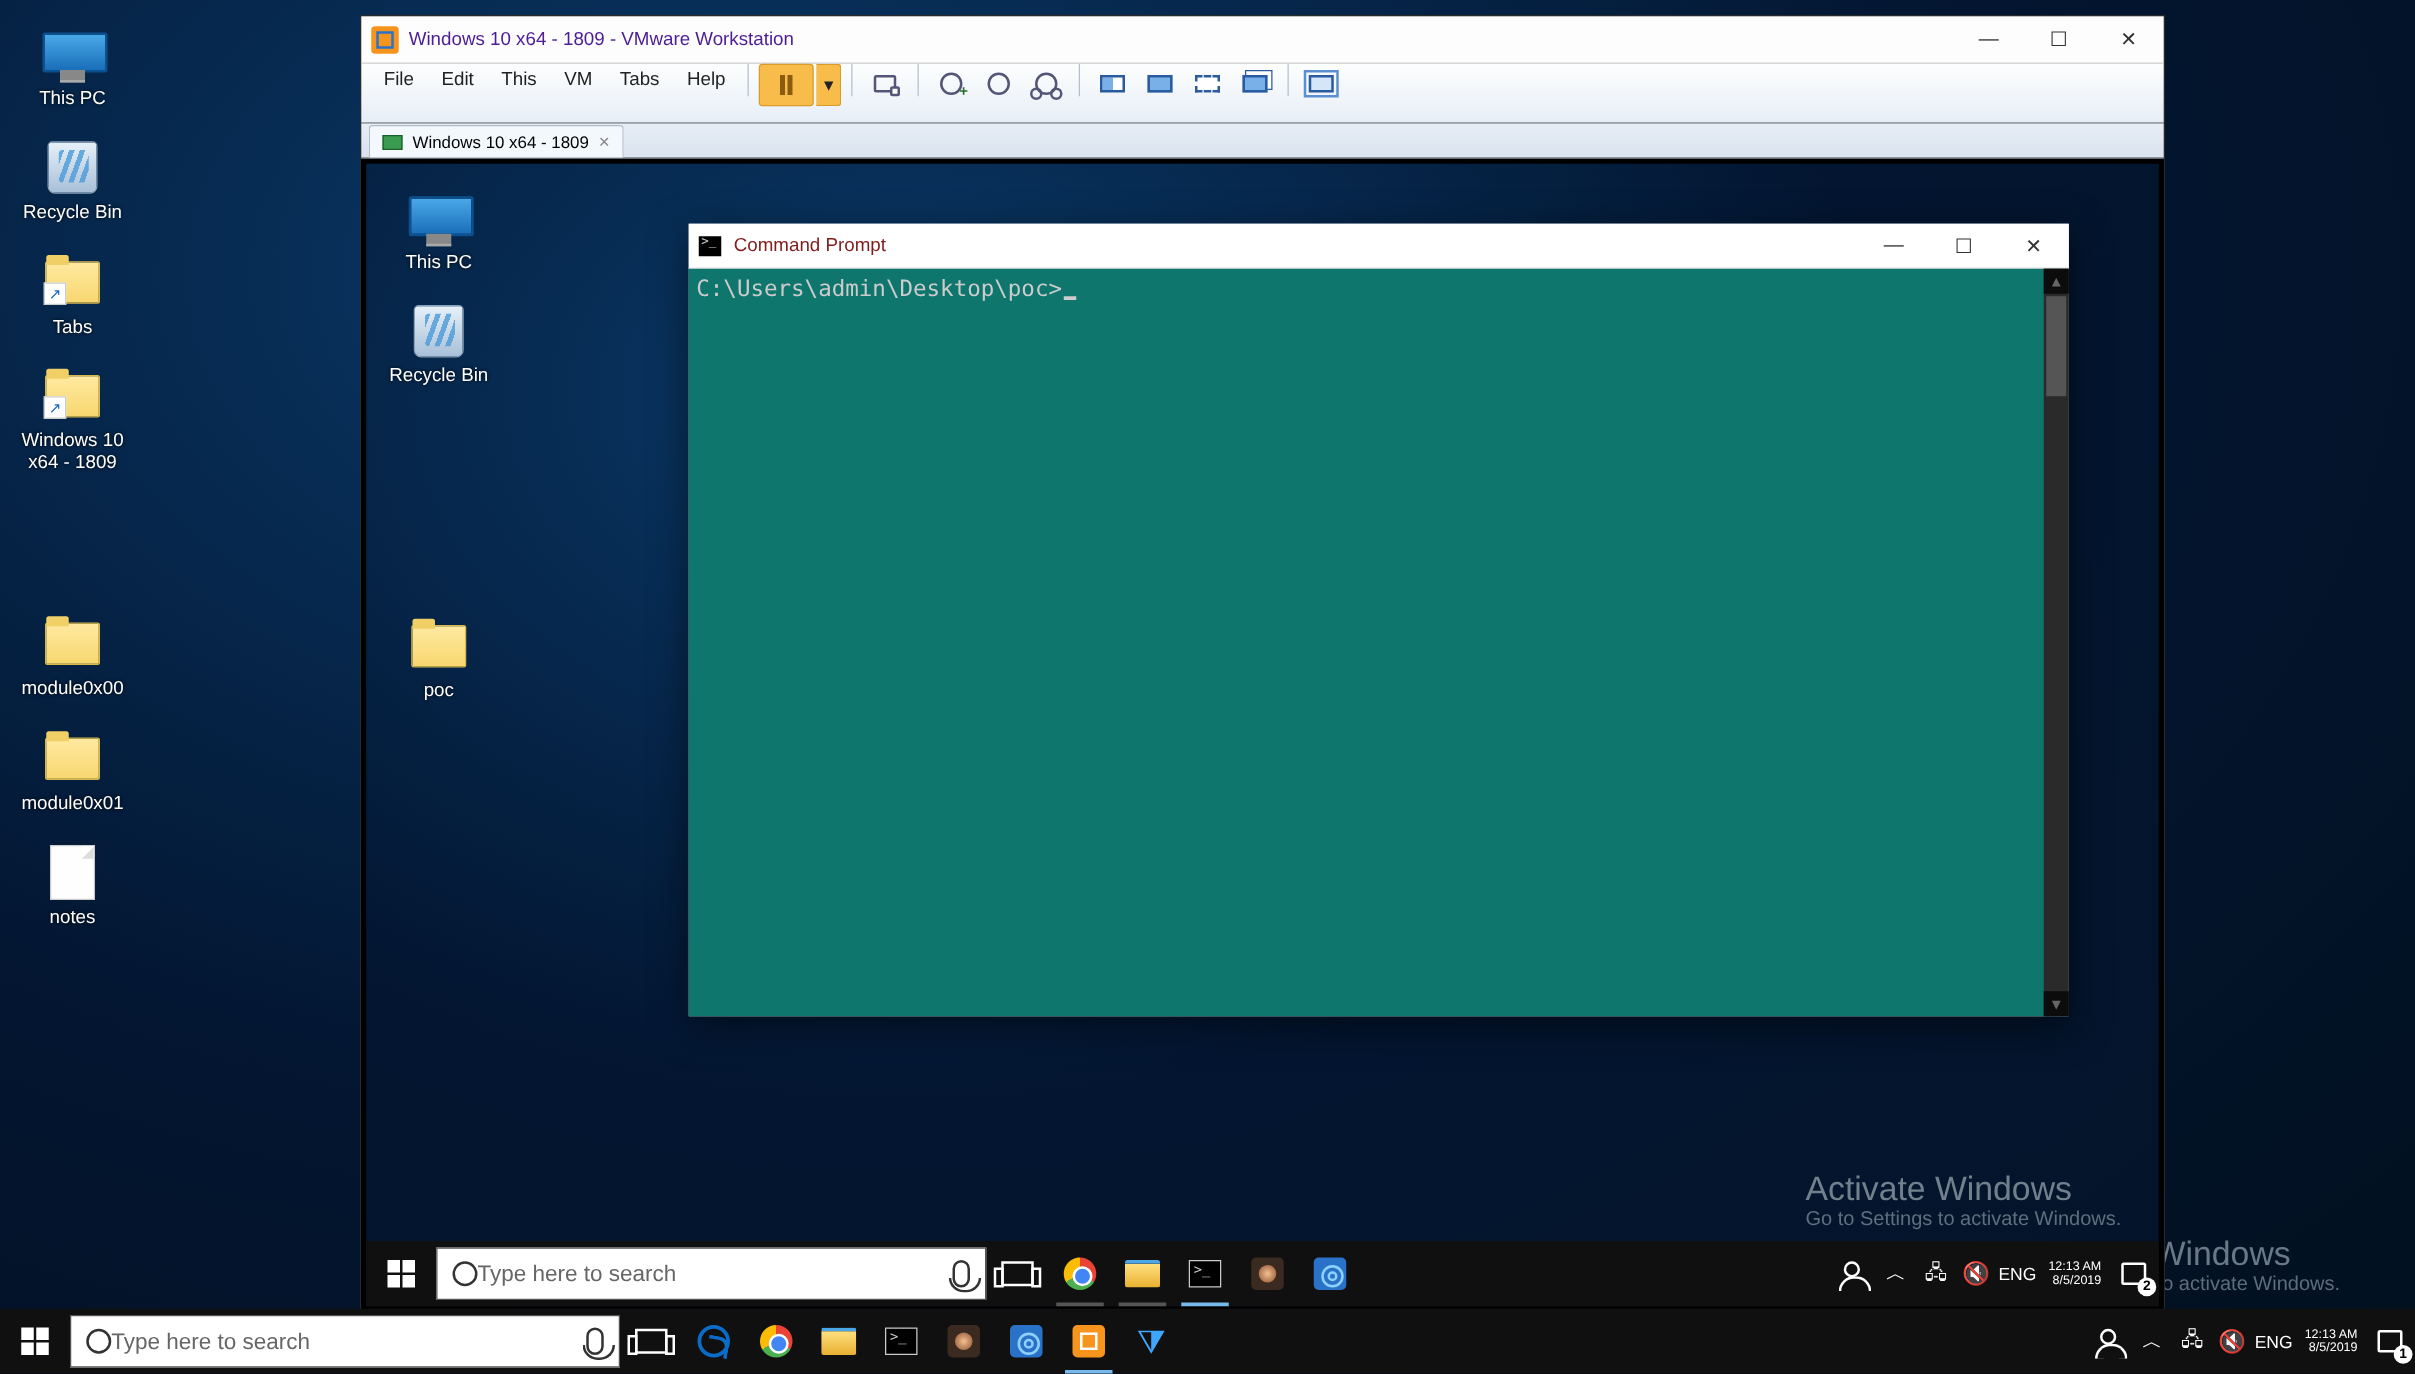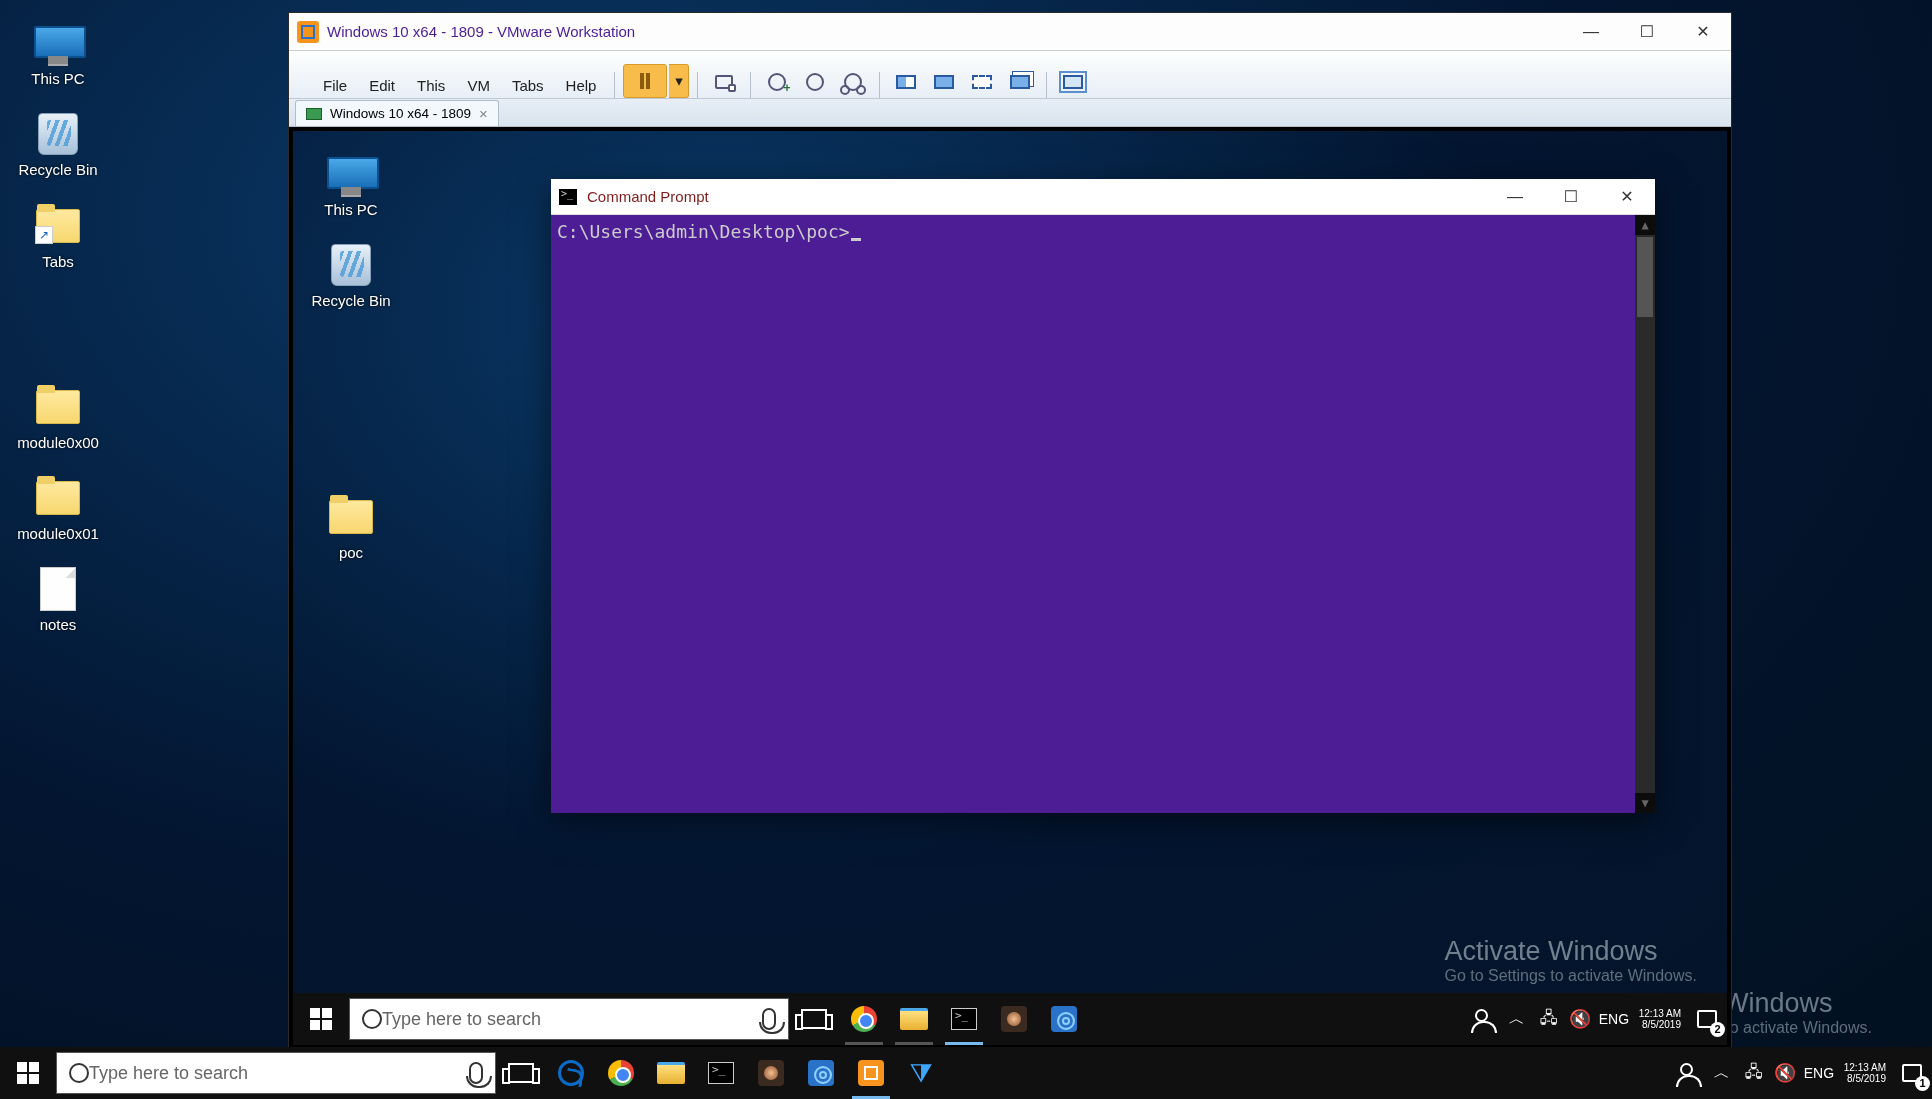--- a/index.html
+++ b/index.html
@@ -90,21 +90,21 @@
   background:#000; border:1px solid #2a2a2a;
   display:flex; flex-direction:column;
 }
 .titlebar { height:38px; background:#fdfdfd; display:flex; align-items:center; border-bottom:1px solid #d0d0d0; }
 .titlebar .appicon { width:22px;height:22px; margin:0 8px; background:#f7941e; border-radius:3px; display:flex;align-items:center;justify-content:center;}
 .titlebar .appicon::after{content:"";width:10px;height:10px;border:2px solid #2a72c8;}
 .titlebar .ttl { font-size:15px; color:#4c1d95; }
 .win-ctrl { margin-left:auto; display:flex; }
 .win-ctrl div { width:56px; height:38px; display:flex; align-items:center; justify-content:center; font-size:16px; cursor:pointer; color:#333; }
 
-.menubar { height:48px; background: linear-gradient(#fdfefe,#e7eef6); display:flex; align-items:flex-end; padding:0 24px; gap:2px; border-bottom:1px solid #c0cad6; font-size:15px; color:#222; }
+.menubar { height:48px; background: linear-gradient(#fdfefe,#e7eef6); display:flex; align-items:flex-start; padding:0 8px; gap:2px; border-bottom:1px solid #c0cad6; font-size:15px; color:#222; }
 .menubar .mi { padding:4px 10px; cursor:pointer; }
 .sep { width:1px; height:26px; background:#b5c0cc; margin:0 6px; }
 .tool-btn { width:32px;height:32px; margin:0 2px; display:flex;align-items:center;justify-content:center; cursor:pointer; color:#446; border:1px solid transparent; border-radius:2px;}
 .play-pause { width:44px; height:34px; background:#f8bc4a; border:1px solid #d89a28; display:flex;align-items:center;justify-content:center; gap:2px; border-radius:3px; cursor:pointer; }
 .play-pause .bar{ width:4px;height:16px;background:#8a5c10;}
 .play-drop{ width:20px;height:34px;display:flex;align-items:center;justify-content:center;border:1px solid #d89a28;border-left:none;background:#f8bc4a;border-radius:0 3px 3px 0; cursor:pointer;}
 .snap-icon{ width:18px;height:18px;border:2px solid #557; border-radius:50%; position:relative;}
 .snap-icon.plus::after{content:"+";position:absolute;right:-6px;bottom:-6px;font-size:12px;font-weight:700;color:#2a7030;}
 .snap-icon.mgr::after,.snap-icon.mgr::before{content:"";position:absolute;width:6px;height:6px;border:2px solid #557;border-radius:50%;}
 .snap-icon.mgr::before{left:-6px;bottom:-6px;} .snap-icon.mgr::after{right:-6px;bottom:-6px;}
@@ -135,21 +135,21 @@
 
 
 .cmd-window {
   position:absolute; left:258px; top:48px; width:1104px; height:634px;
   background:#fff; display:flex; flex-direction:column; box-shadow:0 8px 30px rgba(0,0,0,.5);
 }
 .cmd-title { height:36px; background:#fff; display:flex; align-items:center; padding-left:8px; gap:10px; border-bottom:1px solid #ddd;}
 .cmd-title .ico { width:18px;height:16px; background:#000; position:relative;}
 .cmd-title .ico::before{content:">_";position:absolute;left:2px;top:-1px;color:#ccc;font:10px monospace;}
 .cmd-title .txt{ font-size:15px; color:#7f1d1d;}
-.cmd-body { flex:1; background:#4c1d95; color:#ccc; font:18px/1.4 Consolas,monospace; padding:4px 6px; position:relative;}
+.cmd-body { flex:1; background:#0f766e; color:#ccc; font:18px/1.4 Consolas,monospace; padding:4px 6px; position:relative;}
 .cmd-scroll { position:absolute; right:0; top:0; bottom:0; width:20px; background:#2a2a2a;}
 .cmd-scroll .arw{ height:20px; background:#0c0c0c; color:#666; text-align:center; font-size:12px; line-height:20px; cursor:pointer;}
 .cmd-scroll .thumb{ position:absolute; left:2px; right:2px; top:22px; height:80px; background:#555;}
 .cursor{ display:inline-block; width:10px; height:3px; background:#ccc; vertical-align:-3px; margin-left:1px;}
 
 </style>
 </head>
 <body>
 
 <div class="host-desktop">
@@ -165,20 +165,27 @@
       <div class="gfx">
           <div class="bin-icon"></div>
         </div>
       <div class="lbl">Recycle Bin</div>
     </div>
     <div class="dicon">
       <div class="gfx">
           <div class="folder-icon shortcut"></div>
         </div>
       <div class="lbl">Tabs</div>
+    </div>
+    <div class="dicon">
+      <div class="gfx">
+          <div class="folder-icon shortcut"></div>
+        </div>
+      <div class="lbl" style="white-space:pre-line">Windows 10
+x64 - 1809</div>
     </div>
     <div style="height:90px"></div>
     <div class="dicon">
       <div class="gfx">
           <div class="folder-icon"></div>
         </div>
       <div class="lbl">module0x00</div>
     </div>
     <div class="dicon">
       <div class="gfx">

